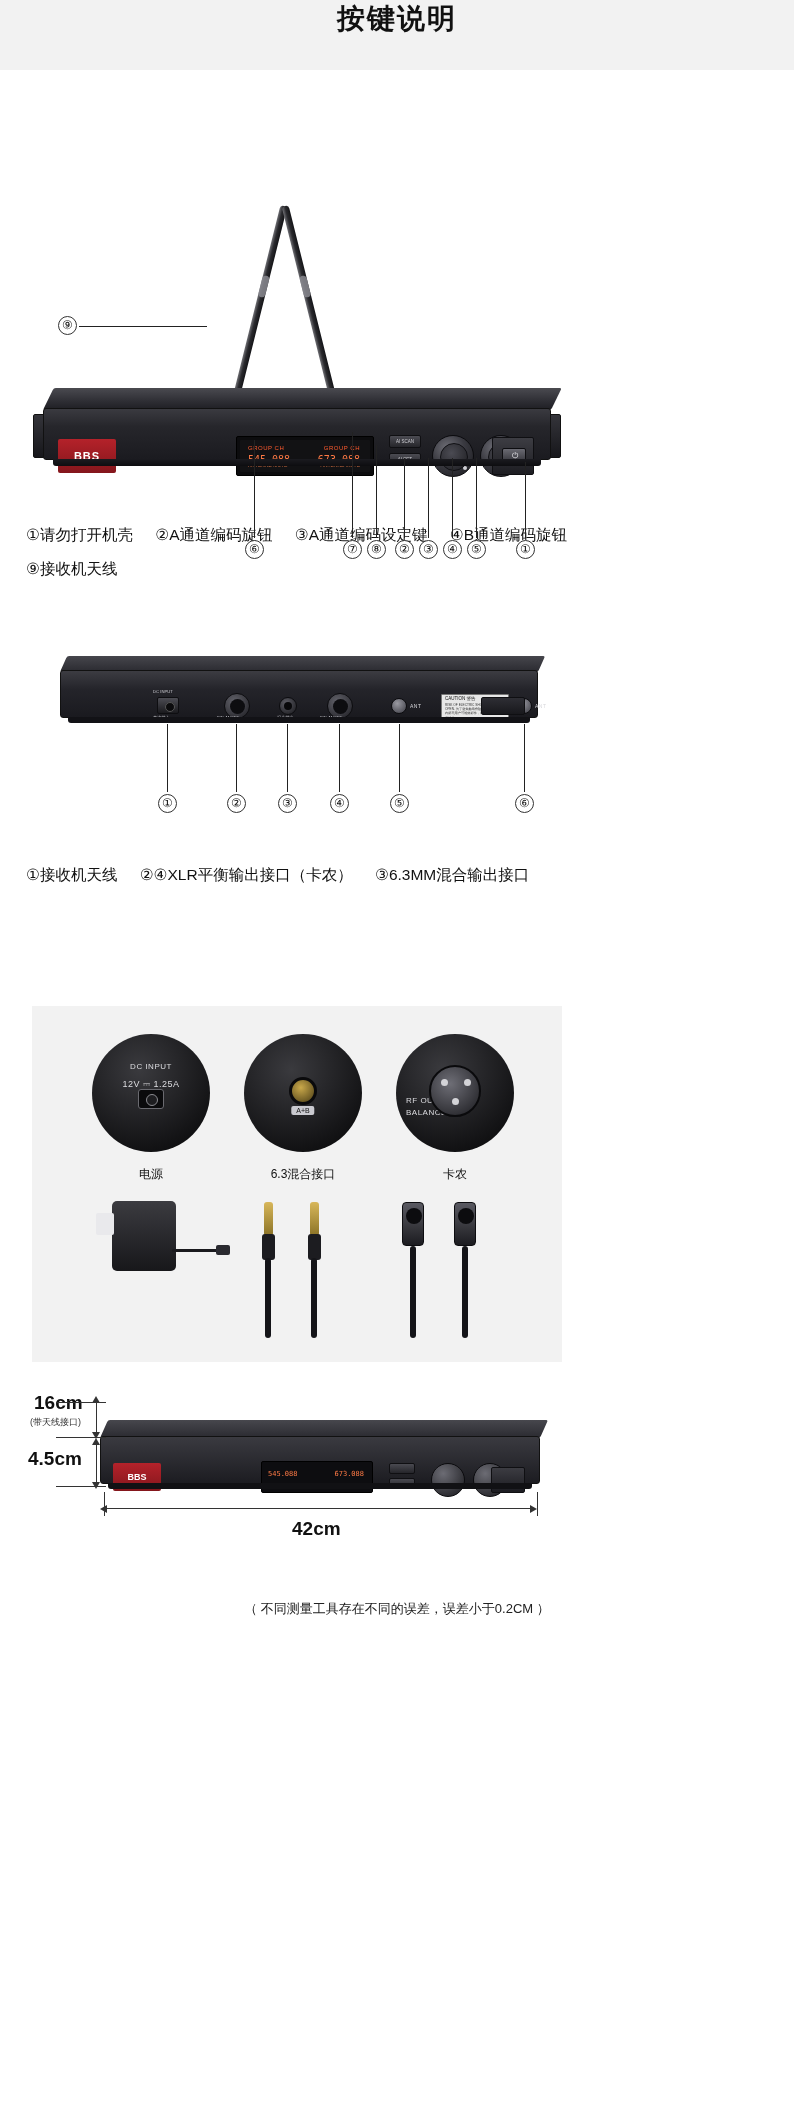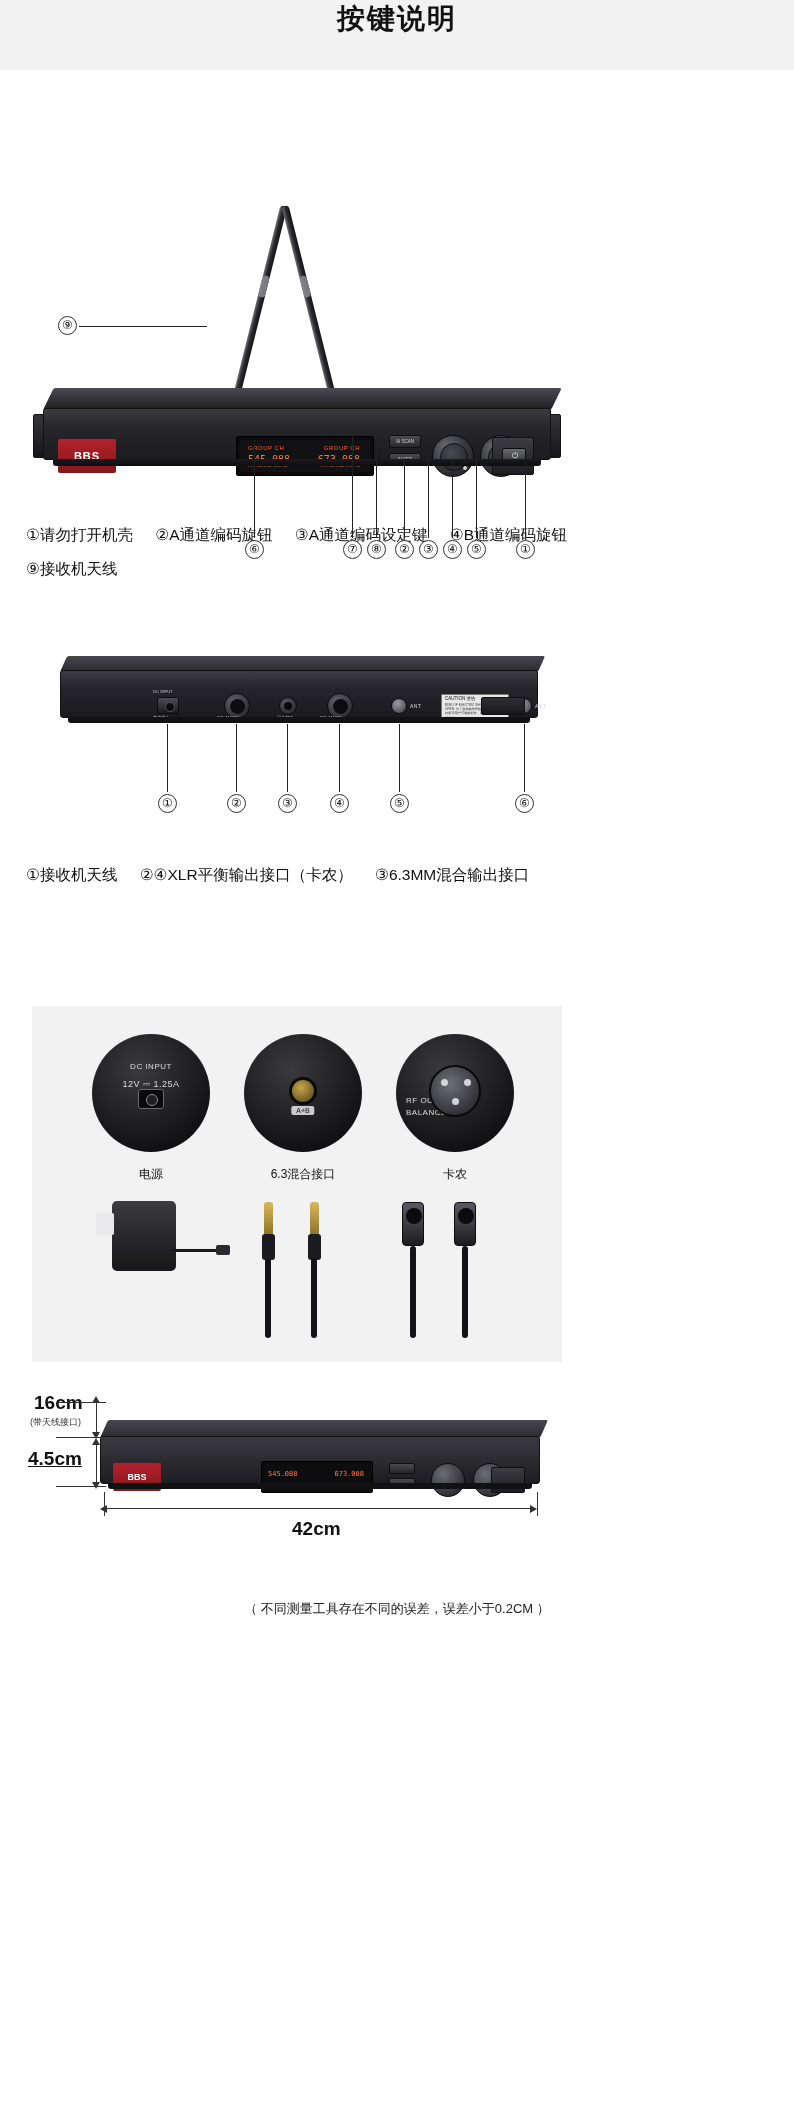--- a/index.html
+++ b/index.html
@@ -510,21 +510,21 @@
   </div>
 
   <div class="dim-text" style="left:34px; top:12px;">16cm</div>
   <div class="dim-sub" style="left:30px; top:36px;">(带天线接口)</div>
   <div class="dim-line" style="left:96px; top:22px; width:1px; height:34px;"></div>
   <div class="arrow-u" style="left:92px; top:16px;"></div>
   <div class="arrow-d" style="left:92px; top:52px;"></div>
   <div class="tick-h" style="left:56px; top:22px; width:50px;"></div>
   <div class="tick-h" style="left:56px; top:57px; width:50px;"></div>
 
-  <div class="dim-text" style="left:28px; top:68px;text-decoration:underline;">4.5cm</div>
+  <div class="dim-text" style="left:28px; top:68px;">4.5cm</div>
   <div class="dim-line" style="left:96px; top:62px; width:1px; height:44px;"></div>
   <div class="arrow-u" style="left:92px; top:58px;"></div>
   <div class="arrow-d" style="left:92px; top:102px;"></div>
   <div class="tick-h" style="left:56px; top:106px; width:50px;"></div>
 
   <div class="dim-line" style="left:104px; top:128px; width:430px; height:1px;"></div>
   <div class="arrow-l" style="left:100px; top:125px;"></div>
   <div class="arrow-r" style="left:530px; top:125px;"></div>
   <div class="tick" style="left:104px; top:112px; height:24px;"></div>
   <div class="tick" style="left:537px; top:112px; height:24px;"></div>

